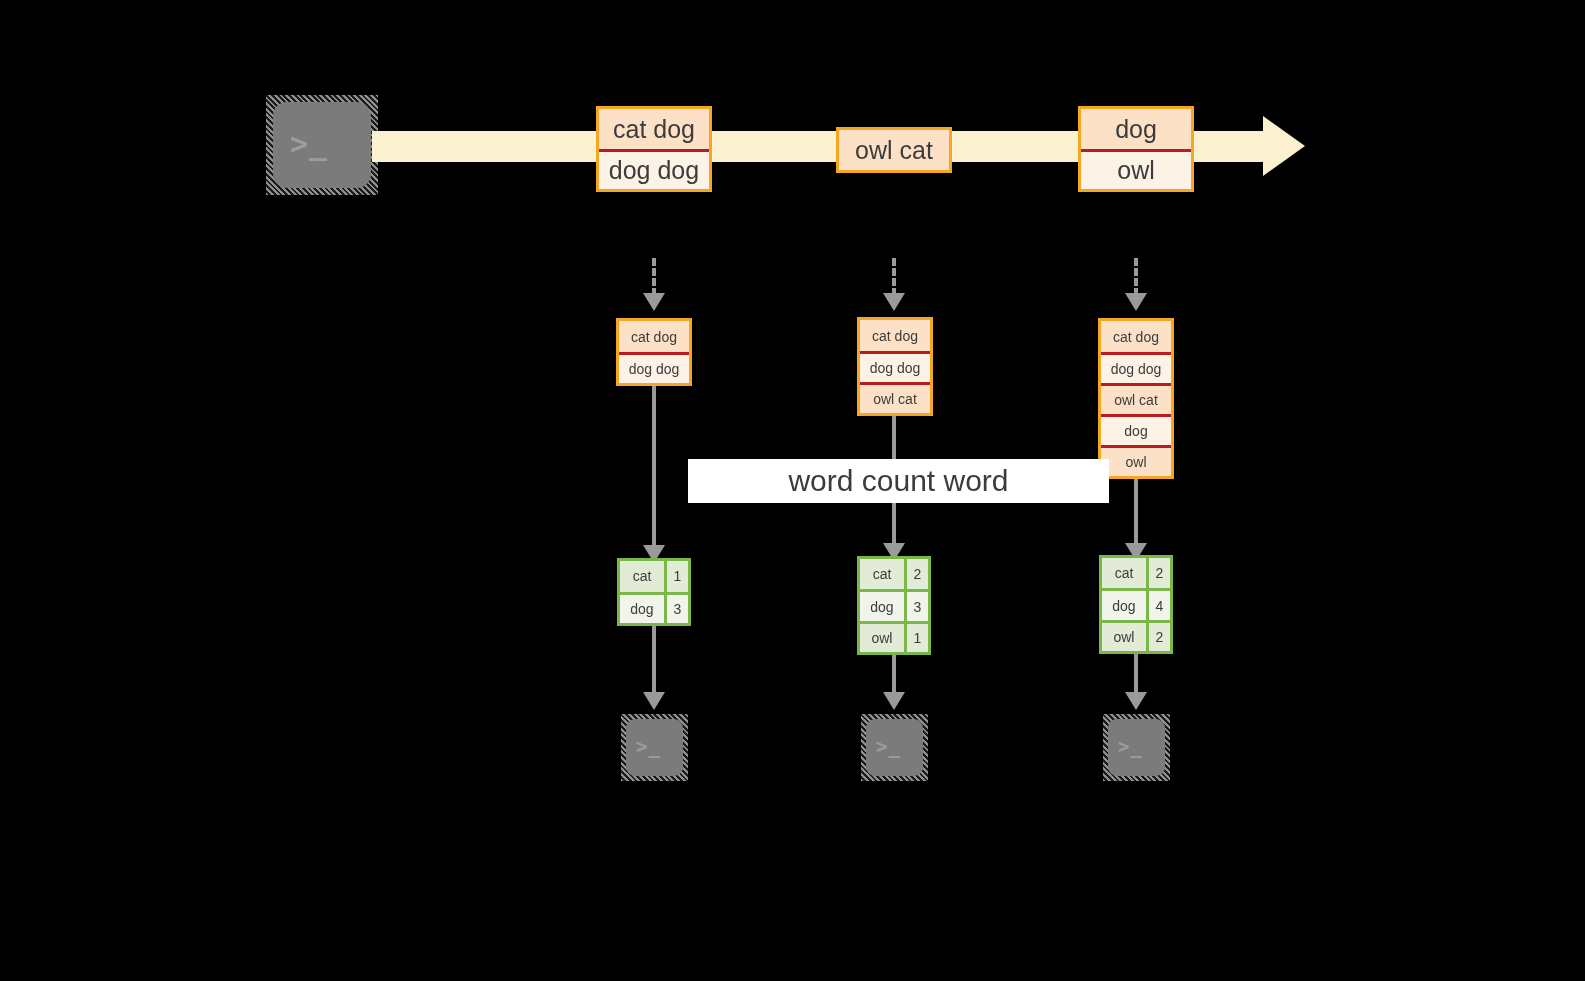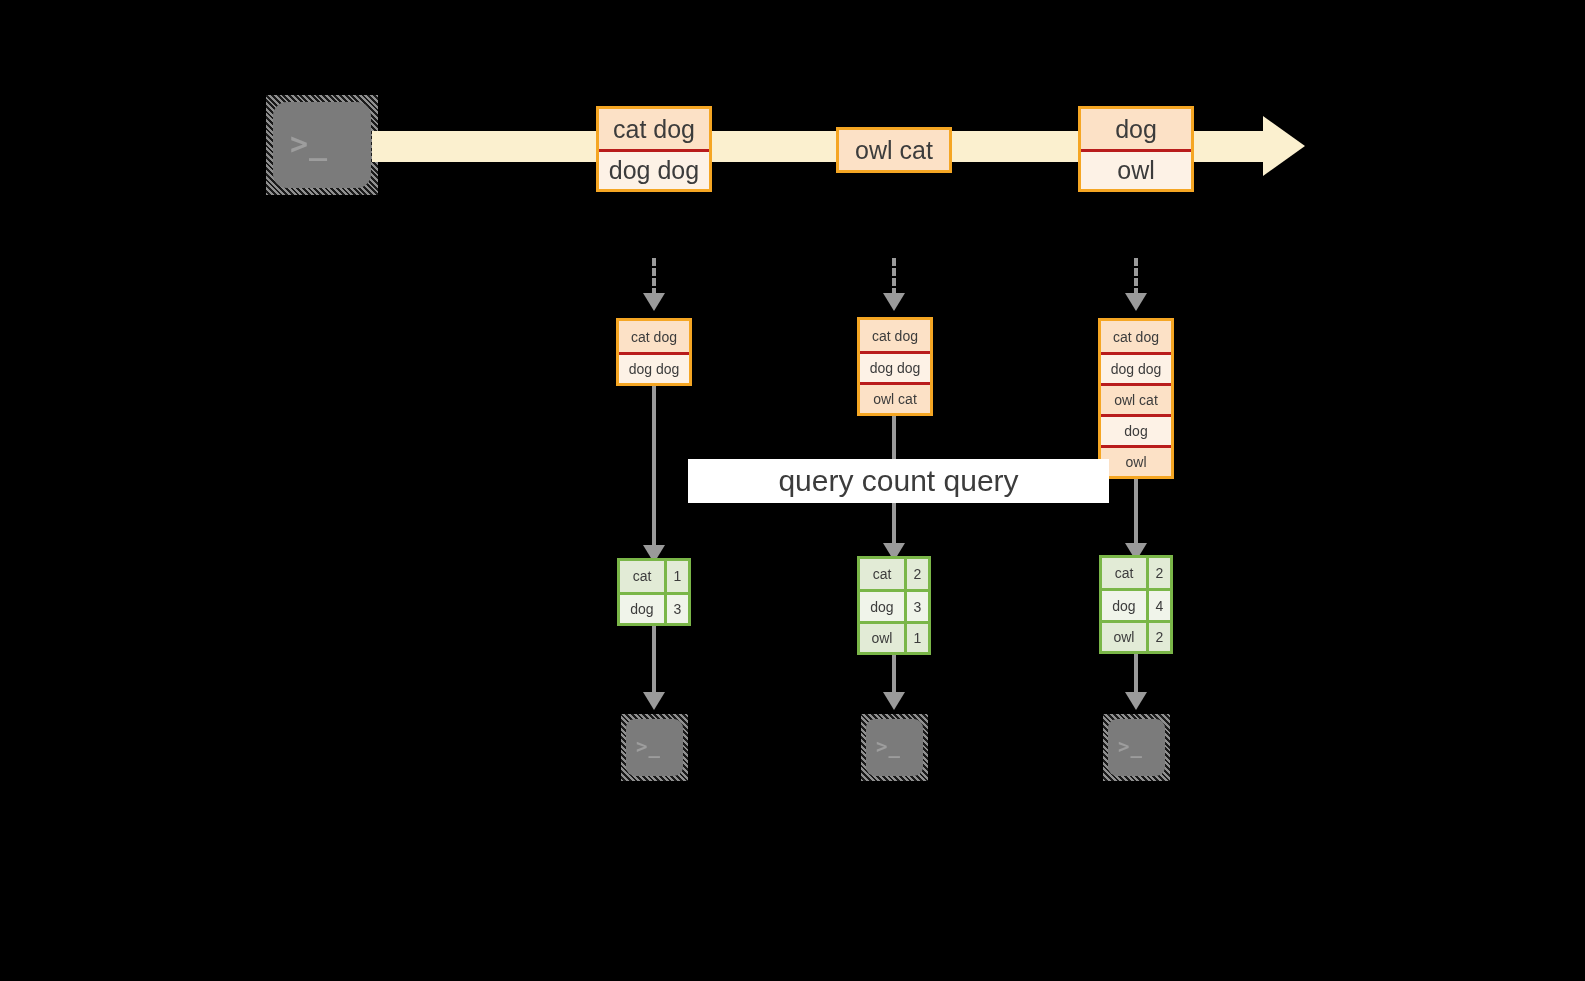--- a/index.html
+++ b/index.html
@@ -293,15 +293,15 @@
   </div>
 
   <div class="gline" style="left:1134px; top:654px; height:42px;"></div>
   <div class="ghead" style="left:1125px; top:692px;"></div>
 
   <div class="terminal small" style="left:1103px; top:714px; width:67px; height:67px;">
     <div class="body"></div>
     <div class="prompt" style="left:15px; top:23px; font-size:19px;">&gt;_</div>
   </div>
 
-  <div class="query-label" style="left:688px; top:459px; width:421px; height:44px;">query count query</div>
+  <div class="query-label" style="left:688px; top:459px; width:421px; height:44px;">word count word</div>
 
 </div>
 
 </body></html>

